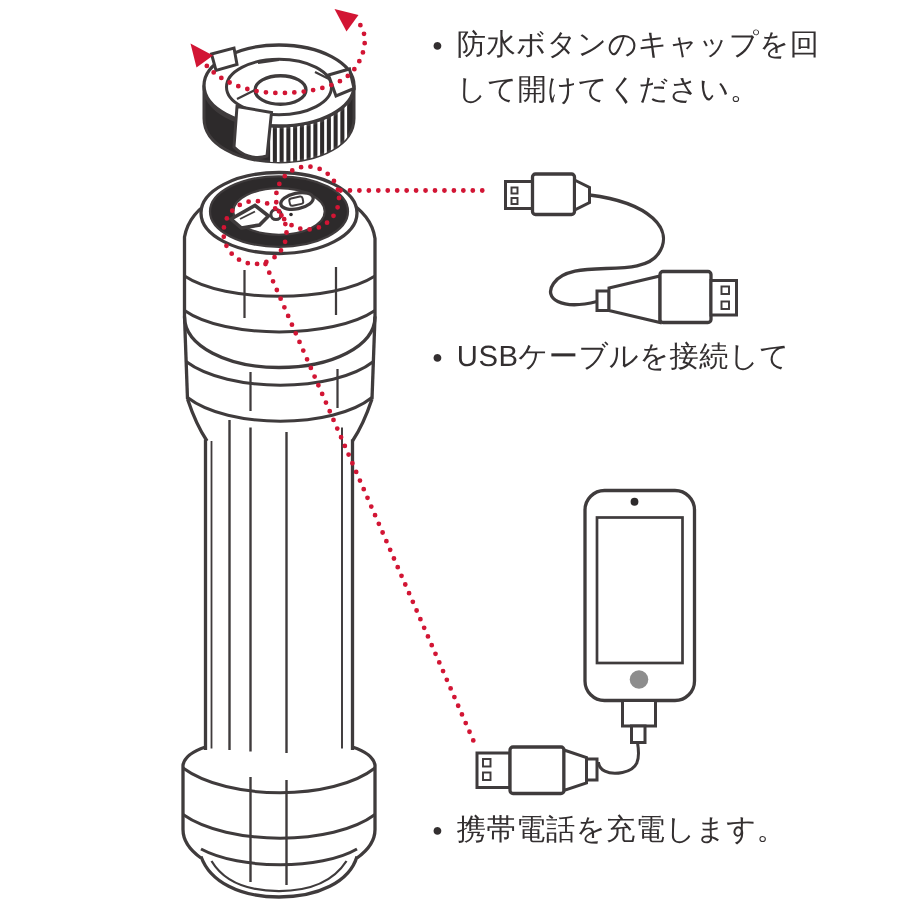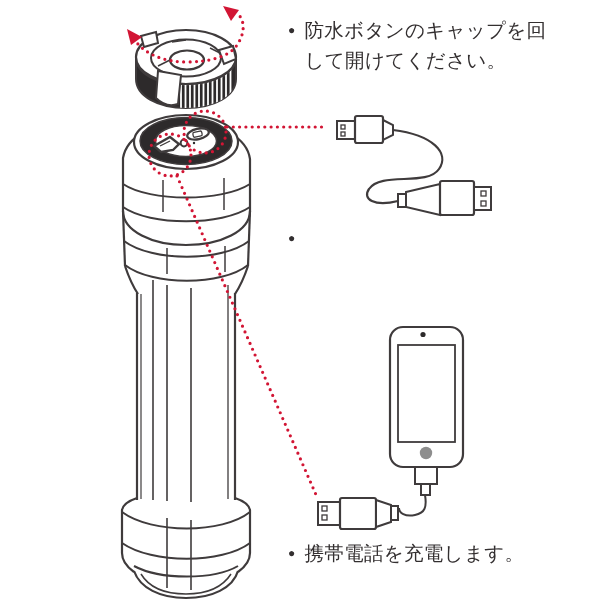--- a/index.html
+++ b/index.html
@@ -150,20 +150,21 @@
     <span class="bullet">●</span>
     <span class="lines">
       <span>防水ボタンのキャップを回</span>
       <span>して開けてください。</span>
     </span>
   </div>
 
   <div class="instr" id="step2">
     <span class="bullet">●</span>
     <span class="lines">
+      <span>USBケーブルを接続して</span>
     </span>
   </div>
 
   <div class="instr" id="step3">
     <span class="bullet">●</span>
     <span class="lines">
       <span>携帯電話を充電します。</span>
     </span>
   </div>
 

